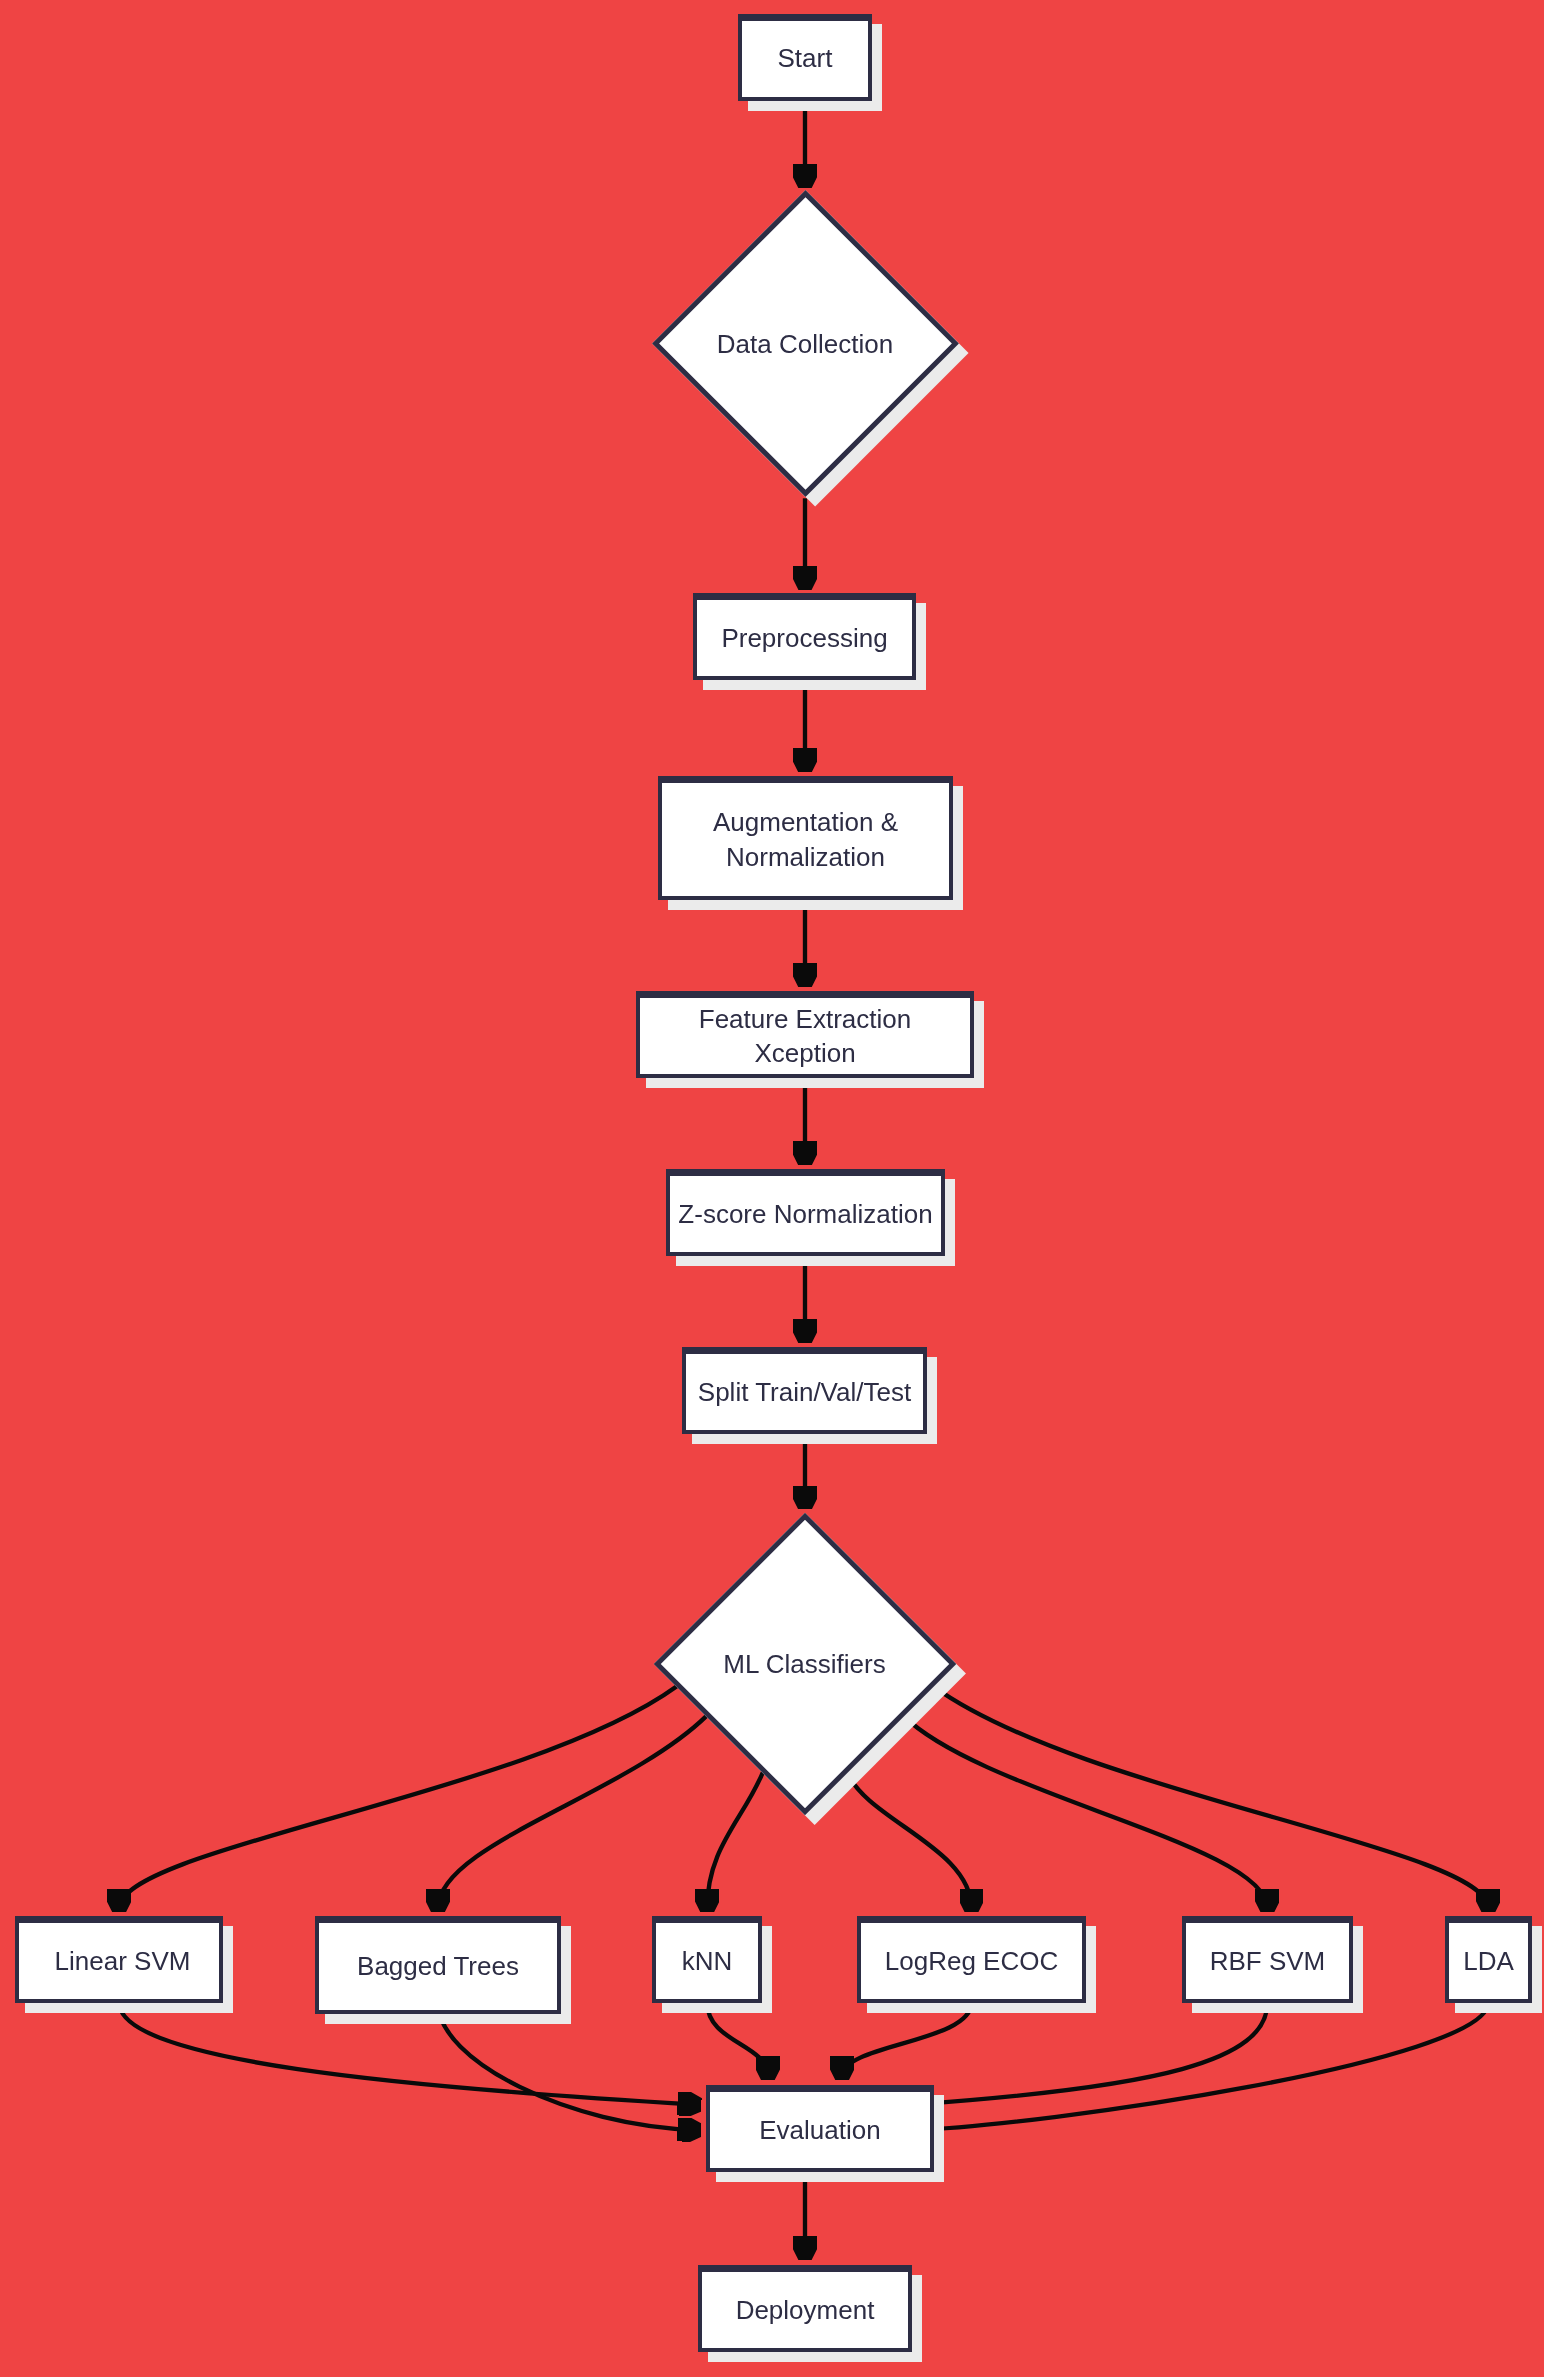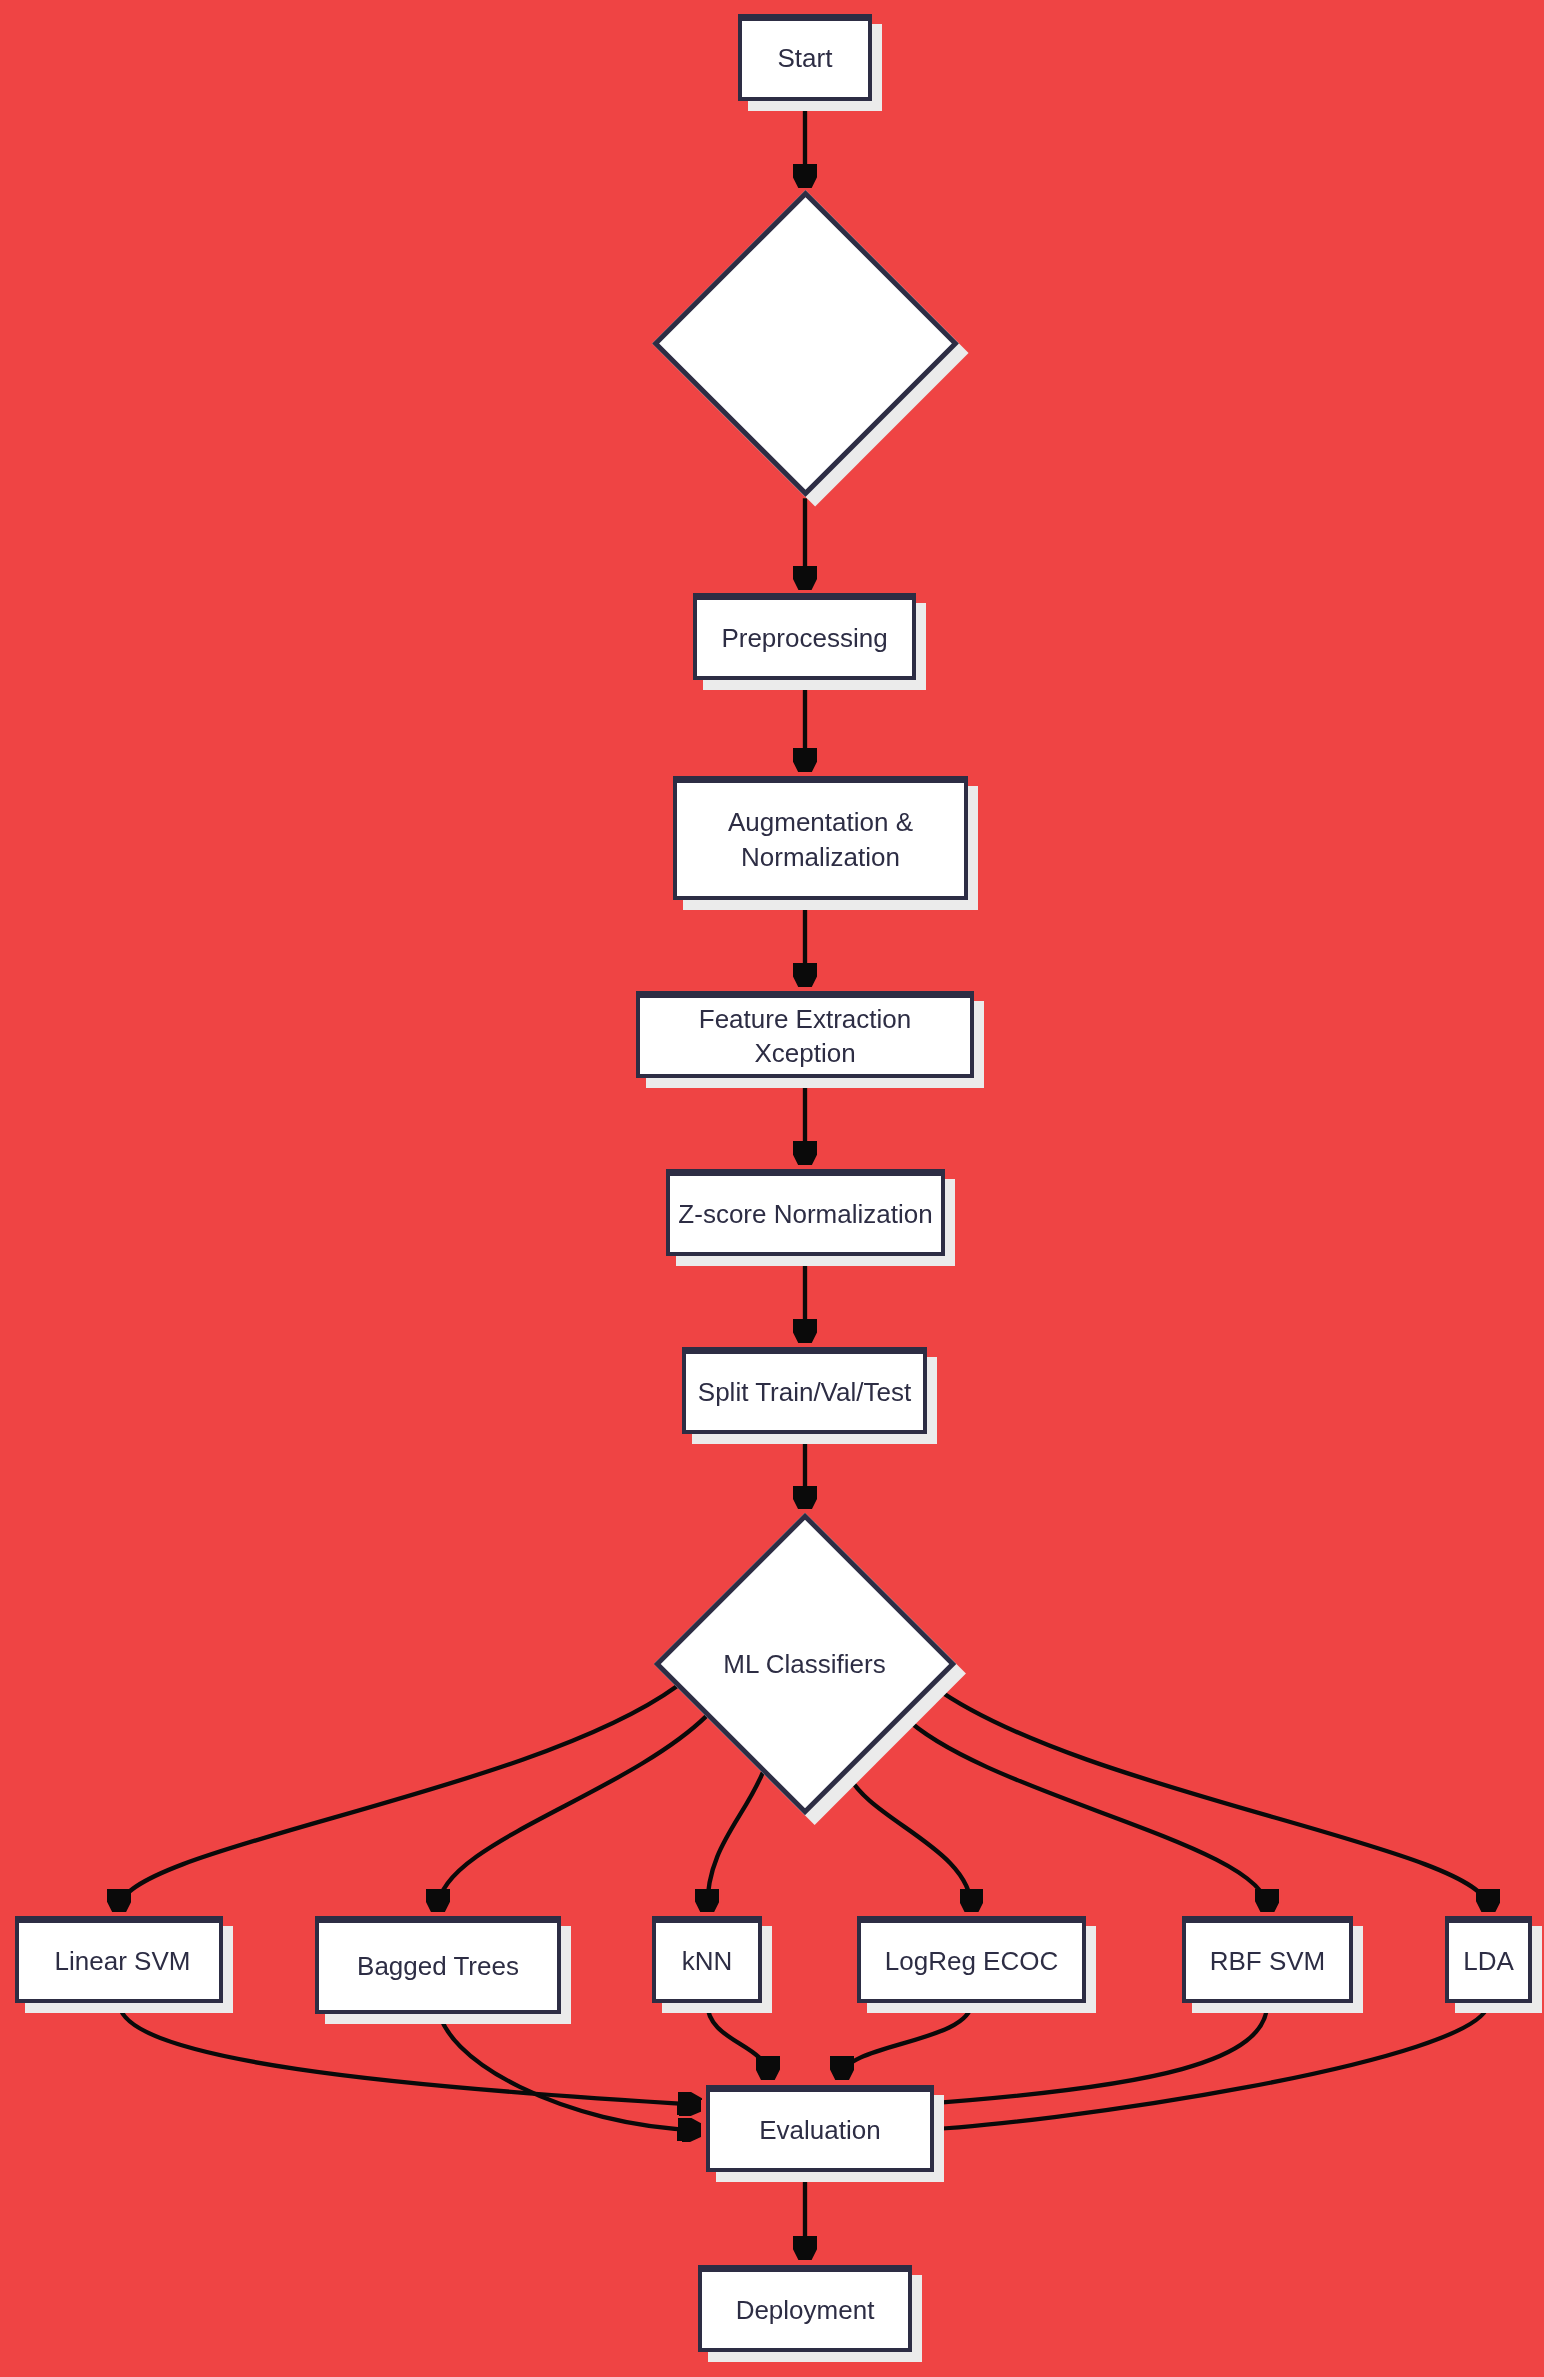--- a/index.html
+++ b/index.html
@@ -57,21 +57,21 @@
     z-index:3;
     color:#2d2d44;
     font-size:26px;
     text-align:center;
   }
   
   #n-start          {left:738px; top:13.6px;   width:134px; height:87px;}
   #d-datacollection {left:697px; top:235px;  width:217px; height:217px;}
   #l-datacollection {left:650px; top:313px;  width:310px; height:62px;}
   #n-preprocessing  {left:693px; top:593px;  width:223px; height:87px;text-align:right;}
-  #n-augnorm        {left:658px; top:776px; width:295px; height:124px;margin-left:15px;}
+  #n-augnorm        {left:658px; top:776px; width:295px; height:124px;}
   #n-feature        {left:636px; top:991px; width:338px; height:87px;}
   #n-zscore         {left:666px; top:1169px; width:279px; height:87px;}
   #n-split          {left:682px; top:1347px; width:245px; height:87px;}
   #d-mlclassifiers  {left:698px; top:1557px; width:214px; height:214px;}
   #l-mlclassifiers  {left:653px; top:1633px; width:303px; height:62px;}
   #n-linearsvm      {left:15px;   top:1916px; width:208px; height:87px;padding-left:7px;}
   #n-baggedtrees    {left:315px;  top:1916px; width:246px; height:98px;}
   #n-knn            {left:652px; top:1916px; width:110px; height:87px;}
   #n-logregecoc     {left:857px; top:1916px; width:229px; height:87px;}
   #n-rbfsvm         {left:1182px; top:1916px; width:171px; height:87px;}
@@ -110,20 +110,23 @@
     <path d="M2047,3235 C2047,3330 1870,3372 1474,3400" marker-end="url(#ah)"></path>
     <path d="M2404,3235 C2404,3330 1680,3435 1474,3441" marker-end="url(#ah)"></path>
     <path d="M1300,3508 L1300,3644" marker-end="url(#ah)"></path>
   </svg>
 
   <div class="node" id="n-start">
     <span class="lbl">Start</span>
   </div>
 
   <div class="diamond" id="d-datacollection"></div>
+  <div class="diamond-label" id="l-datacollection">
+    <span class="lbl">Data Collection</span>
+  </div>
 
   <div class="node" id="n-preprocessing">
     <span class="lbl">Preprocessing</span>
   </div>
 
   <div class="node" id="n-augnorm">
     <span class="lbl">Augmentation &amp; Normalization</span>
   </div>
 
   <div class="node" id="n-feature">

